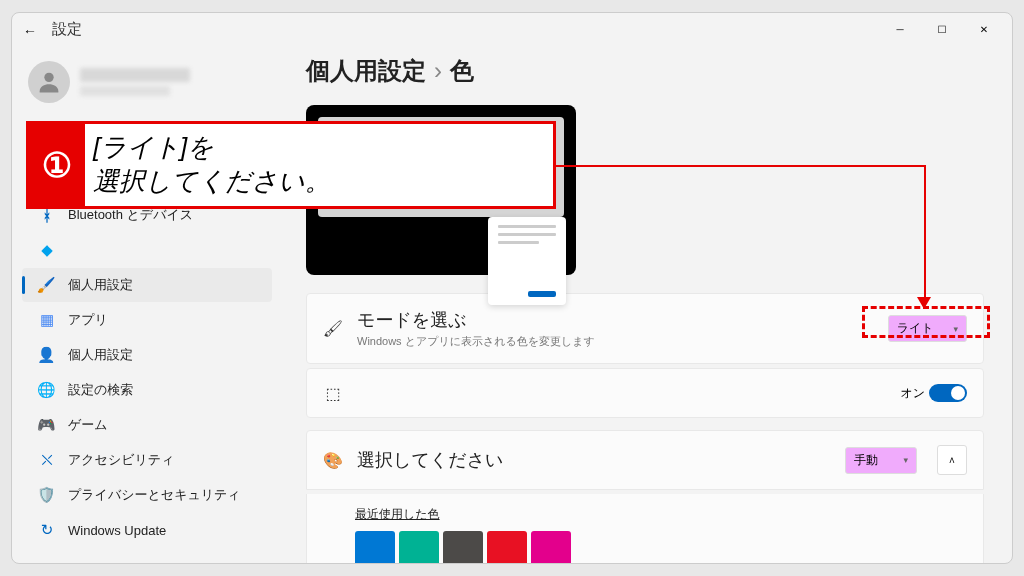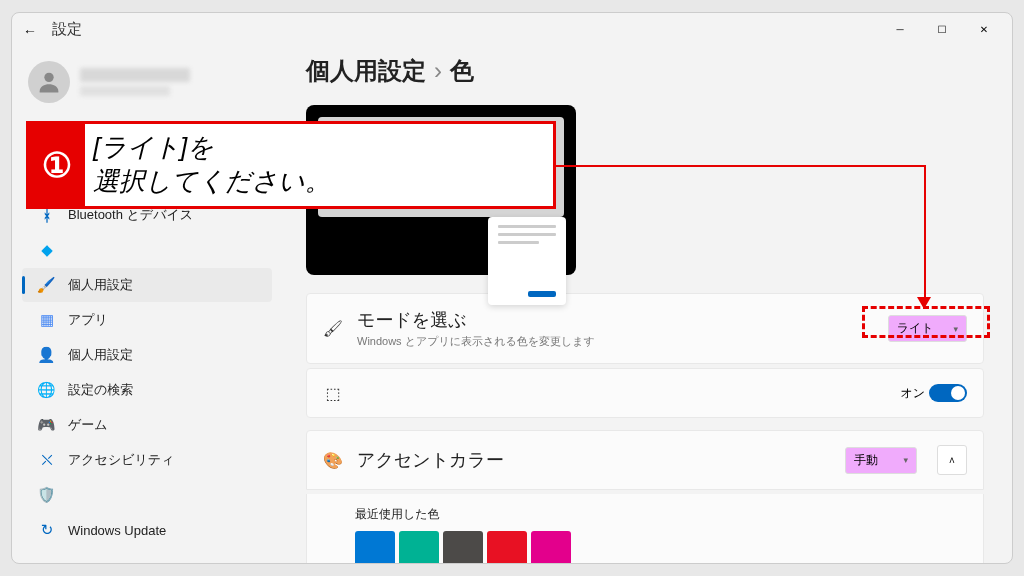--- a/index.html
+++ b/index.html
@@ -41,21 +41,21 @@
 .setting-title { font-size: 18px; color: #222; }
 .setting-desc { font-size: 11px; color: #777; margin-top: 2px; }
 .dropdown { min-width: 72px; padding: 4px 8px; background: #f0abfc; border: 1px solid #ddd; border-radius: 3px; font-size: 12px; display: flex; align-items: center; justify-content: space-between; gap: 20px; cursor: pointer; }
 .chev { font-size: 9px; color: #666; }
 .toggle { display: flex; align-items: center; gap: 4px; }
 .toggle-label { font-size: 12px; }
 .toggle-switch { width: 38px; height: 18px; background: #0067c0; border-radius: 10px; position: relative; cursor: pointer; }
 .toggle-switch::after { content: ""; position: absolute; right: 2px; top: 2px; width: 14px; height: 14px; background: #fff; border-radius: 50%; }
 .expand-btn { width: 30px; height: 30px; border: 1px solid #ddd; border-radius: 3px; display: flex; align-items: center; justify-content: center; font-size: 10px; cursor: pointer; margin-left: 6px; background:#fff; }
 .color-section { padding: 4px 16px 10px 48px; background: #fbfbfb; border: 1px solid #e8e8e8; border-top: none; border-radius: 0 0 4px 4px; }
-.color-subtitle { font-size: 12px; color: #222; margin: 8px 0; }
+.color-subtitle { font-size: 12px; color: #222; margin: 8px 0; text-decoration: underline; }
 .swatches { display: flex; gap: 4px; margin-bottom: 14px; }
 .swatch { width: 40px; height: 40px; border-radius: 3px; cursor: pointer; }
 
 .annotation { position: absolute; top: 108px; left: 14px; width: 530px; height: 88px; border: 3px solid #e60000; background: #fff; display: flex; z-index: 50; }
 .anno-badge { width: 56px; background: #e60000; color: #fff; font-size: 34px; font-weight: 700; display: flex; align-items: center; justify-content: center; }
 .anno-text { flex: 1; display: flex; align-items: center; padding: 4px 8px; font-size: 26px; font-weight: 500; color: #000; line-height: 1.3; font-style: italic; }
 .anno-line { position: absolute; border-color: #e60000; z-index: 49; }
 .line-h { top: 152px; left: 544px; width: 370px; height: 0; border-top: 2.5px solid #e60000; }
 .line-v { top: 152px; left: 912px; width: 0; height: 132px; border-left: 2.5px solid #e60000; }
 .arrowhead { position: absolute; left: 905px; top: 284px; width: 0; height: 0; border-left: 7px solid transparent; border-right: 7px solid transparent; border-top: 12px solid #e60000; z-index:49; }
@@ -126,20 +126,21 @@
         <li class="nav-item">
             <span class="nav-icon">🎮</span>
             <span>ゲーム</span>
           </li>
         <li class="nav-item">
             <span class="nav-icon" style="color:#0067c0">⛌</span>
             <span>アクセシビリティ</span>
           </li>
         <li class="nav-item">
             <span class="nav-icon">🛡️</span>
+            <span>プライバシーとセキュリティ</span>
           </li>
         <li class="nav-item">
             <span class="nav-icon" style="color:#0067c0">↻</span>
             <span>Windows Update</span>
           </li>
       </ul>
     </div>
 
     <div class="main">
       <div class="breadcrumb">
@@ -176,21 +177,21 @@
         </div>
         <div class="toggle">
           <span class="toggle-label">オン</span>
           <div class="toggle-switch"></div>
         </div>
       </div>
 
       <div class="setting-row" style="margin-top:12px;border-radius:4px 4px 0 0">
         <div class="setting-icon">🎨</div>
         <div class="setting-text">
-          <div class="setting-title">アクセントカラー</div>
+          <div class="setting-title">選択してください</div>
         </div>
         <div class="dropdown">
           <span>手動</span>
           <span class="chev">▾</span>
         </div>
         <div class="expand-btn">
             <span>˄</span>
           </div>
       </div>
 

